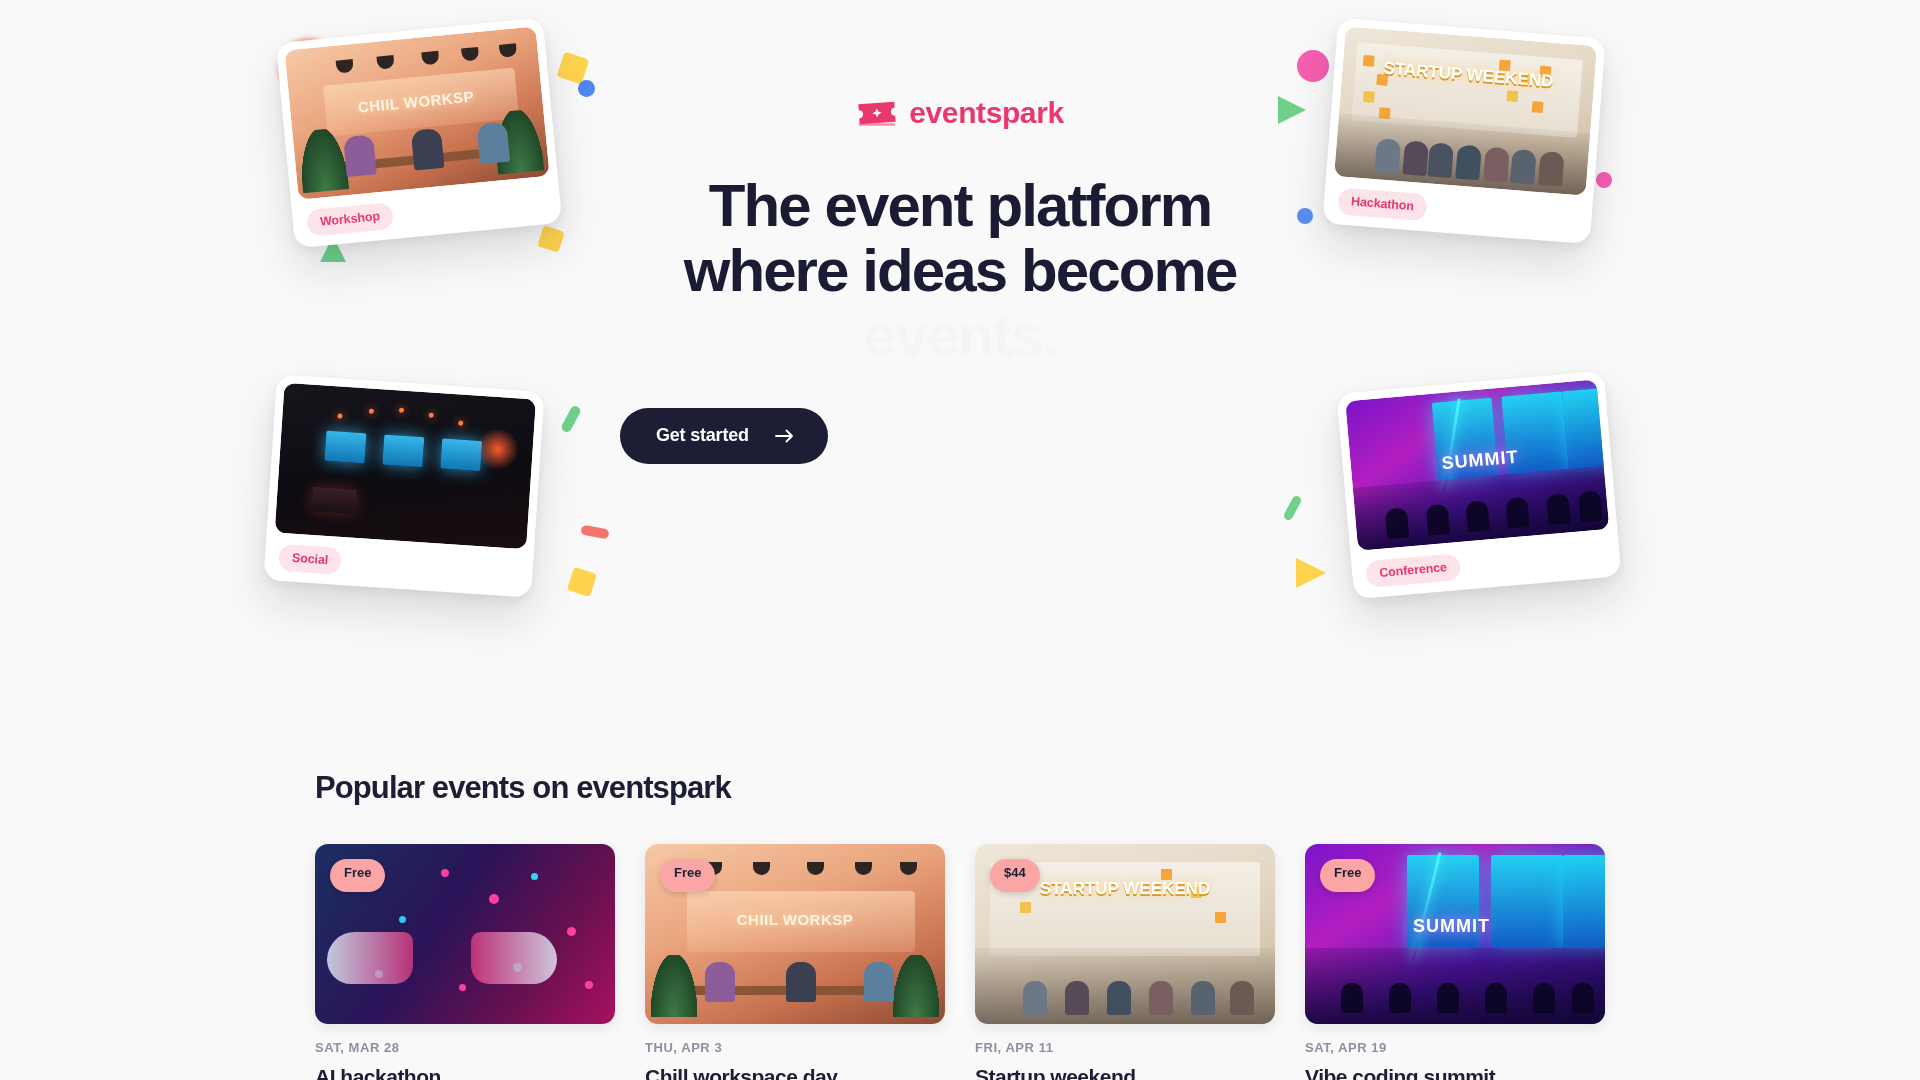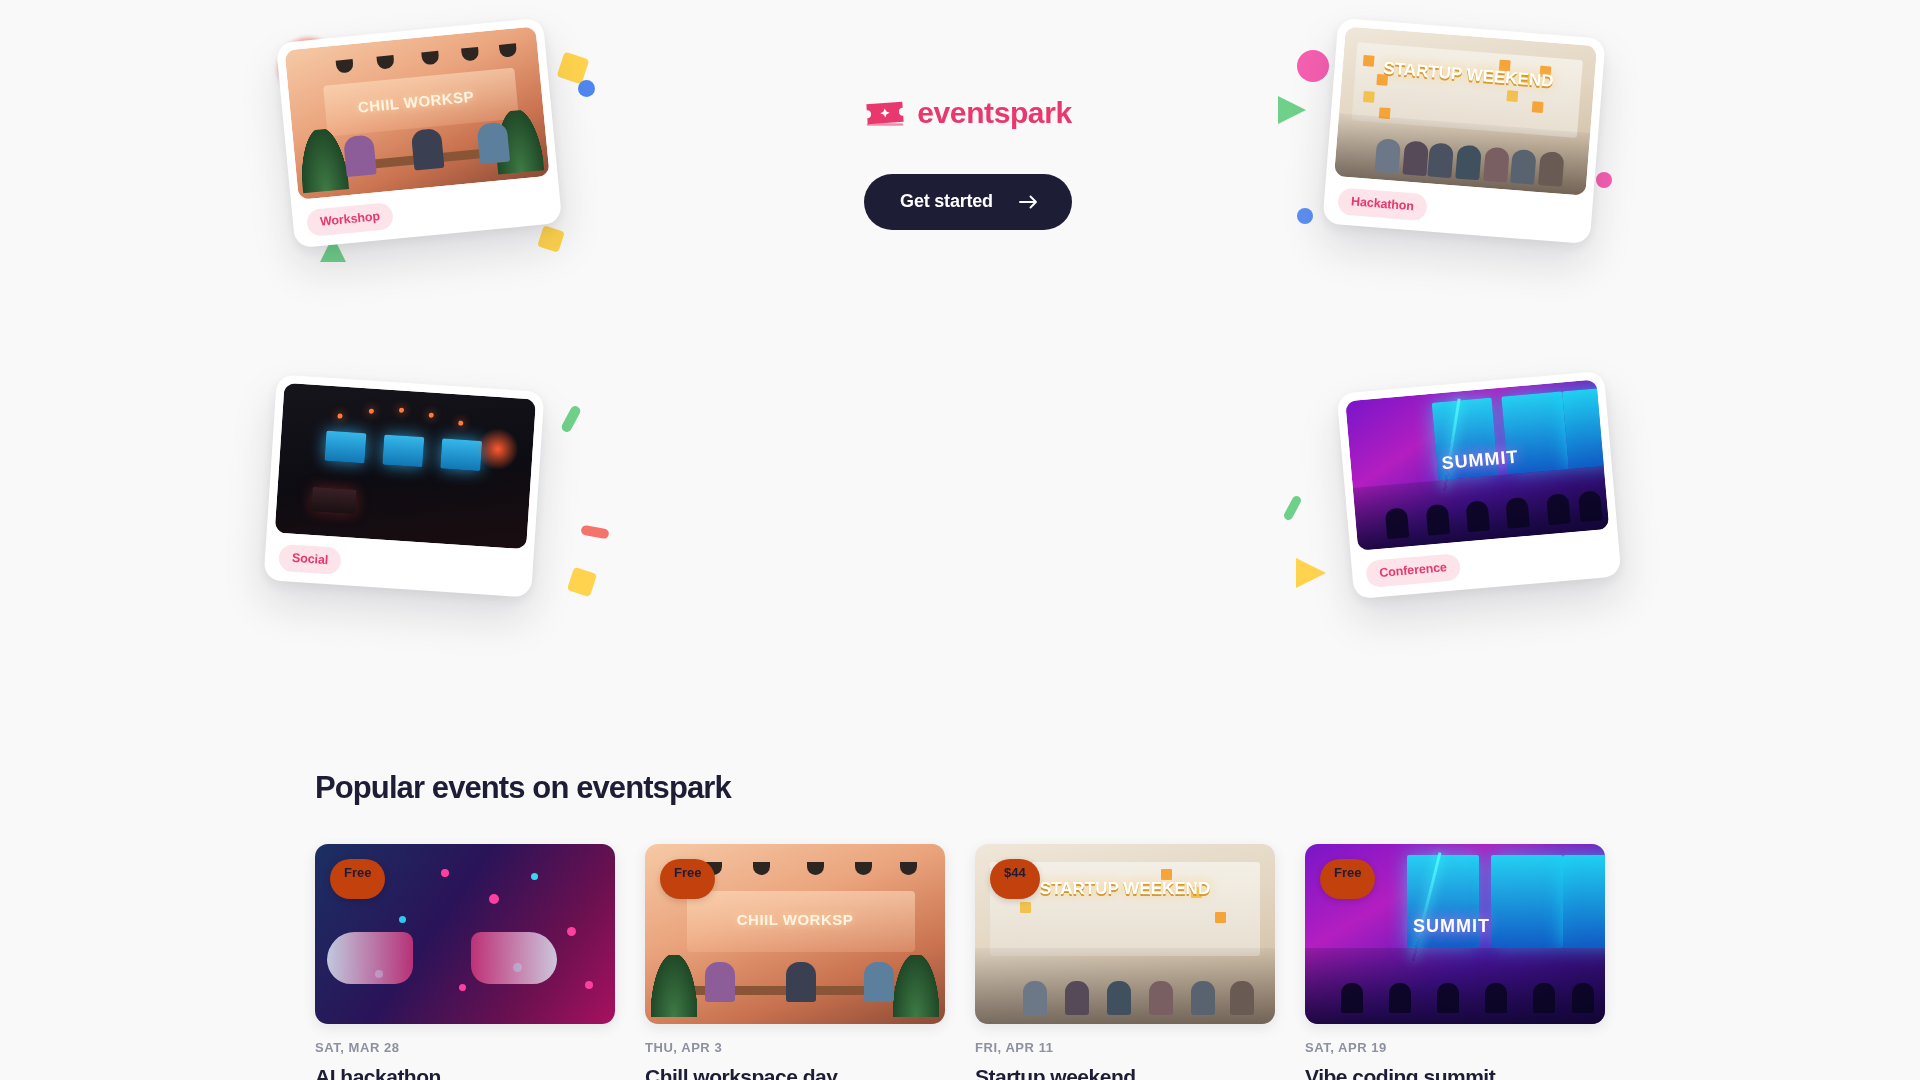--- a/index.html
+++ b/index.html
@@ -11,21 +11,21 @@
     overflow:hidden;
     -webkit-font-smoothing:antialiased;
   }
   .page { position:relative; width:1920px; height:1080px; background:#f9f9f9; }
 
   
   .hero { position:relative; width:1920px; height:745px; }
 
   .hero-center {
     position:absolute; left:50%; transform:translateX(-50%);
-    top:96px; width:680px; text-align:center; z-index:6;margin-left:8px;
+    top:96px; width:680px; text-align:center; z-index:6;
   }
   .logo-row {
     display:flex; align-items:center; justify-content:center; gap:11px;
     margin-bottom:44px;
   }
   .ticket-icon { display:block; width:42px; height:30px; }
   .logo-text {
     font-size:30px; font-weight:700; color:#e8386d; letter-spacing:-0.4px;
     font-family:"Liberation Sans", sans-serif;
   }
@@ -36,21 +36,21 @@
   }
   .headline .line { display:block; }
   .headline .line-3 { color:#f5f5f6; }
 
   .subcopy {
     margin-top:44px;
     font-size:19px; line-height:1.62; color:#6c6f7c;
     font-weight:400;
   }
 
-  .cta-wrap { margin-top:40px; display:flex; justify-content:center; }
+  .cta-wrap { margin-top:40px; display:flex; }
   .cta-btn {
     display:inline-flex; align-items:center; gap:26px;
     background:#1d1d35; color:#ffffff;
     border:none; border-radius:999px;
     padding:17px 34px 18px 36px;
     font-size:18px; font-weight:700; letter-spacing:-0.2px;
     cursor:pointer; font-family:"Liberation Sans", sans-serif;
   }
   .cta-arrow { width:19px; height:14px; display:block; }
 
@@ -170,23 +170,23 @@
   }
   .ev-grid { display:grid; grid-template-columns:repeat(4,1fr); gap:30px; }
   .ev-card { }
   .ev-thumb {
     position:relative; width:100%; height:180px;
     border-radius:13px; overflow:hidden;
     box-shadow:0 4px 14px rgba(20,20,45,.09);
   }
   .ev-price {
     position:absolute; left:15px; top:15px; z-index:3;
-    background:#c2410c; color:#1d1d35;
+    background:#fca5a5; color:#1d1d35;
     font-size:13px; font-weight:700;
-    padding:6px 14px 19px; border-radius:999px;
+    padding:6px 14px 12px; border-radius:999px;
     box-shadow:0 2px 6px rgba(0,0,0,.16);
   }
   .ev-date {
     margin-top:16px; font-size:13px; font-weight:700;
     letter-spacing:.55px; color:#8d90a0; text-transform:uppercase;
   }
   .ev-name {
     margin-top:9px; font-size:21px; font-weight:700;
     color:#1d1d35; letter-spacing:-0.5px; line-height:1.25;
   }
@@ -317,20 +317,25 @@
         <svg class="ticket-icon" viewBox="0 0 42 30">
           <g transform="rotate(-4 21 15)">
             <path d="M3 5 H39 V11 a4 4 0 0 0 0 8 V25 H3 V19 a4 4 0 0 0 0-8 Z" fill="#e8386d"></path>
             <path d="M21 10.5 l1.5 3.2 3.2 1.3 -3.2 1.3 -1.5 3.2 -1.5-3.2 -3.2-1.3 3.2-1.3 Z" fill="#ffffff"></path>
           </g>
           <path d="M4 26.5 H38" stroke="#e8386d" stroke-width="2.4" stroke-linecap="round" opacity=".55"></path>
         </svg>
         <span class="logo-text">eventspark</span>
       </div>
 
+      <h1 class="headline">
+        <span class="line line-1">The event platform</span>
+        <span class="line line-2">where ideas become</span>
+        <span class="line line-3">events.</span>
+      </h1>
 
 
       <div class="cta-wrap">
         <button class="cta-btn">
           <span>Get started</span>
           <svg class="cta-arrow" viewBox="0 0 19 14">
             <path d="M1 7 H17 M11.5 1.5 L17 7 L11.5 12.5" stroke="#ffffff" stroke-width="1.9" fill="none" stroke-linecap="round" stroke-linejoin="round"></path>
           </svg>
         </button>
       </div>

